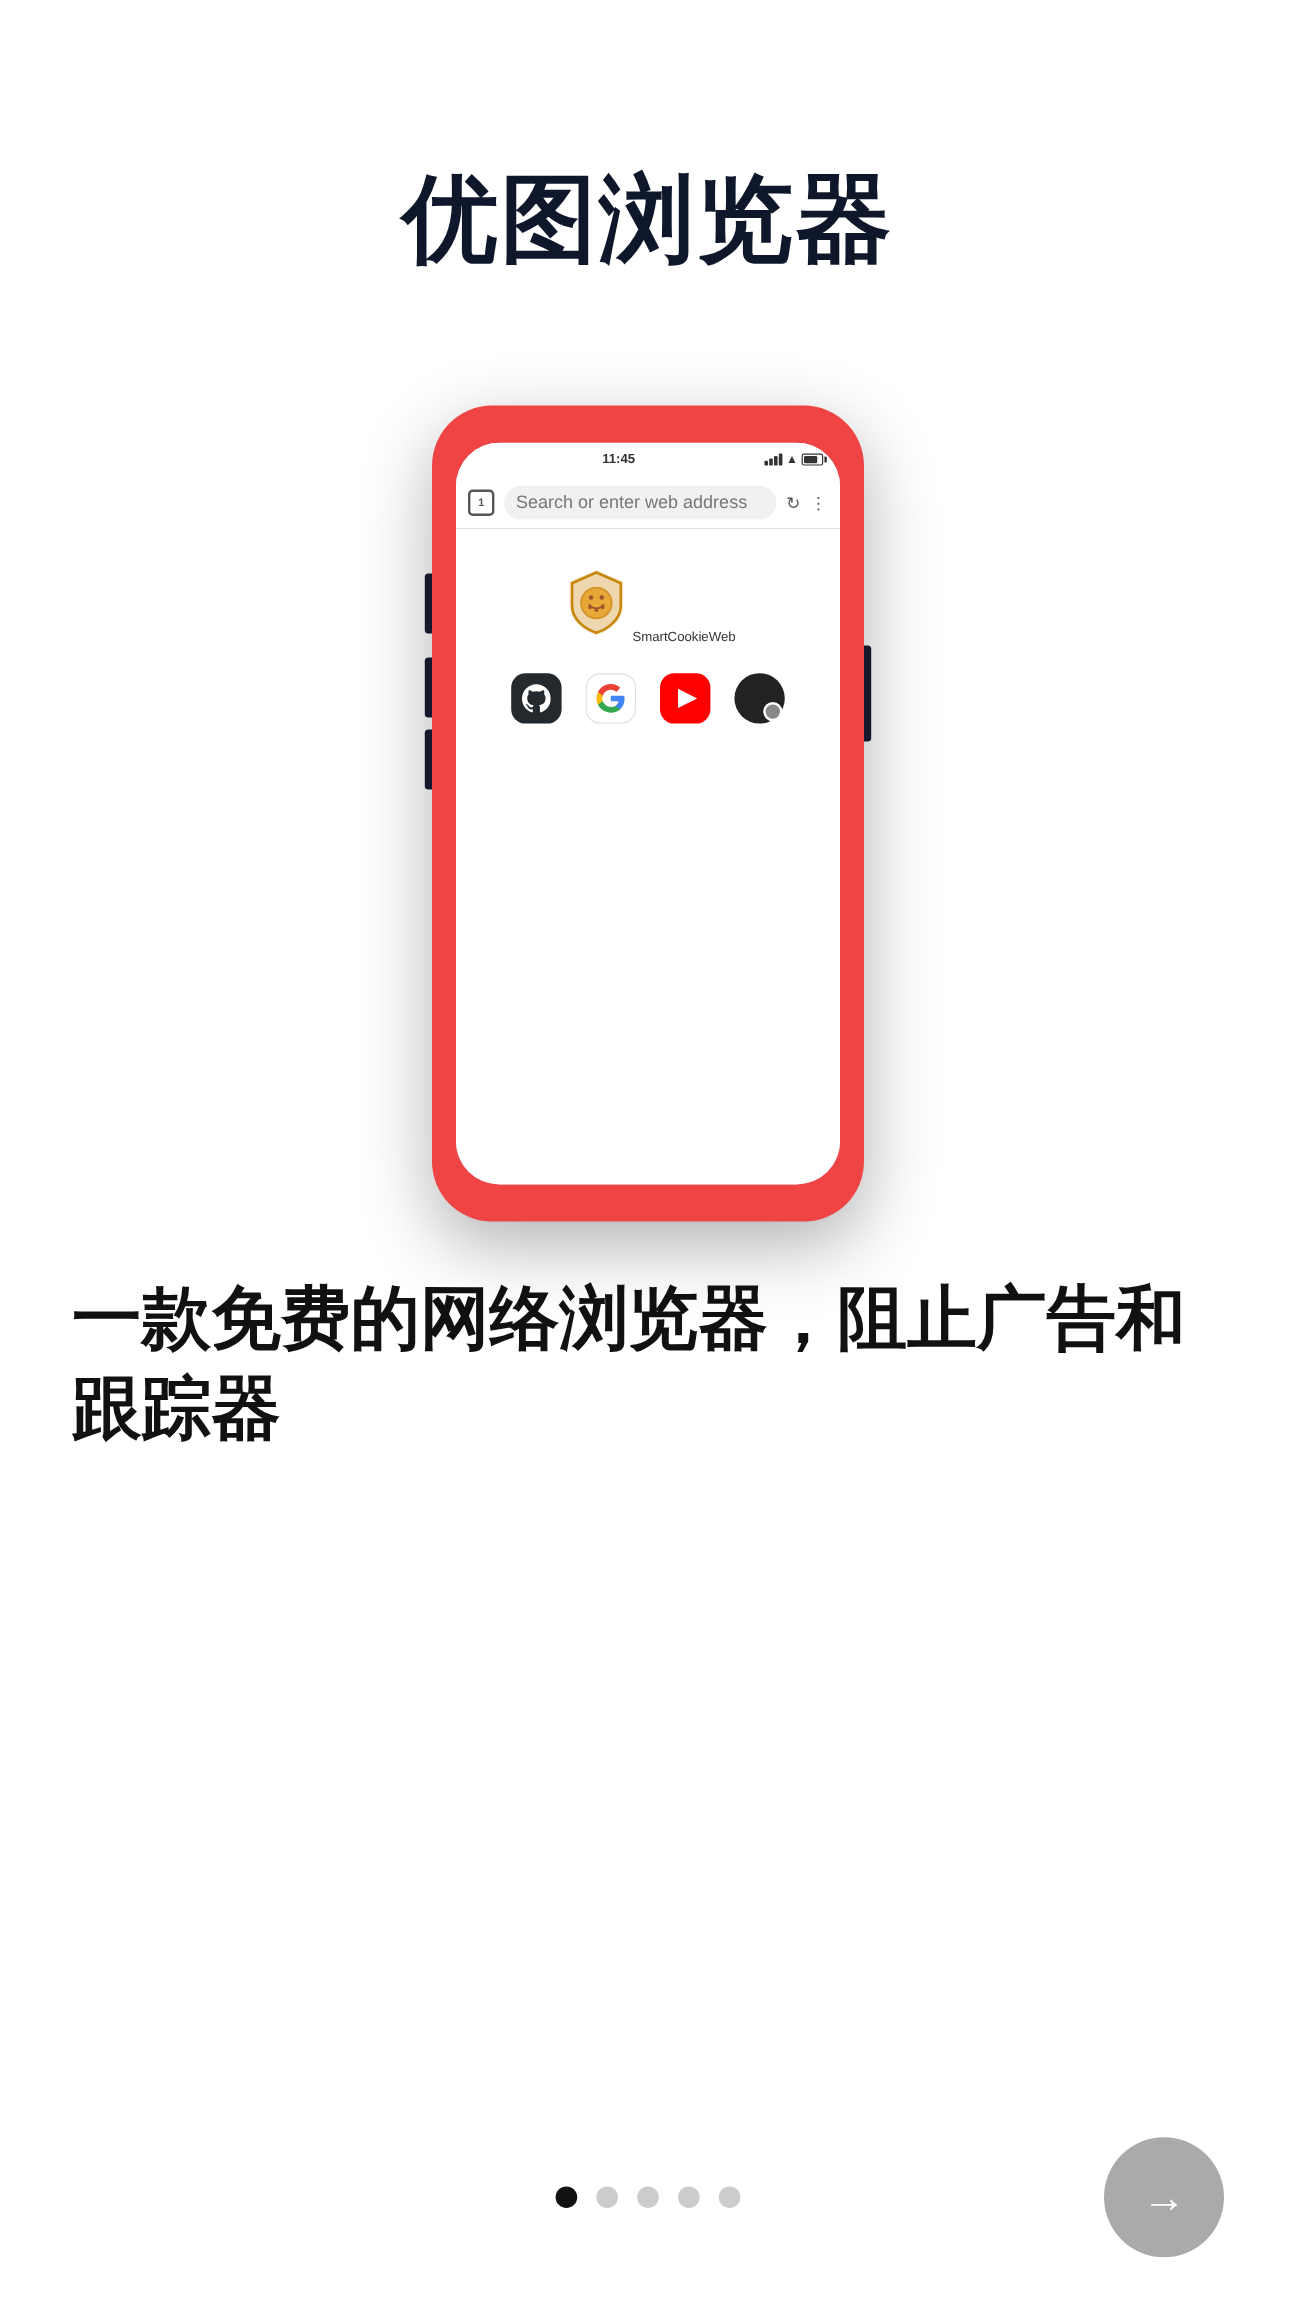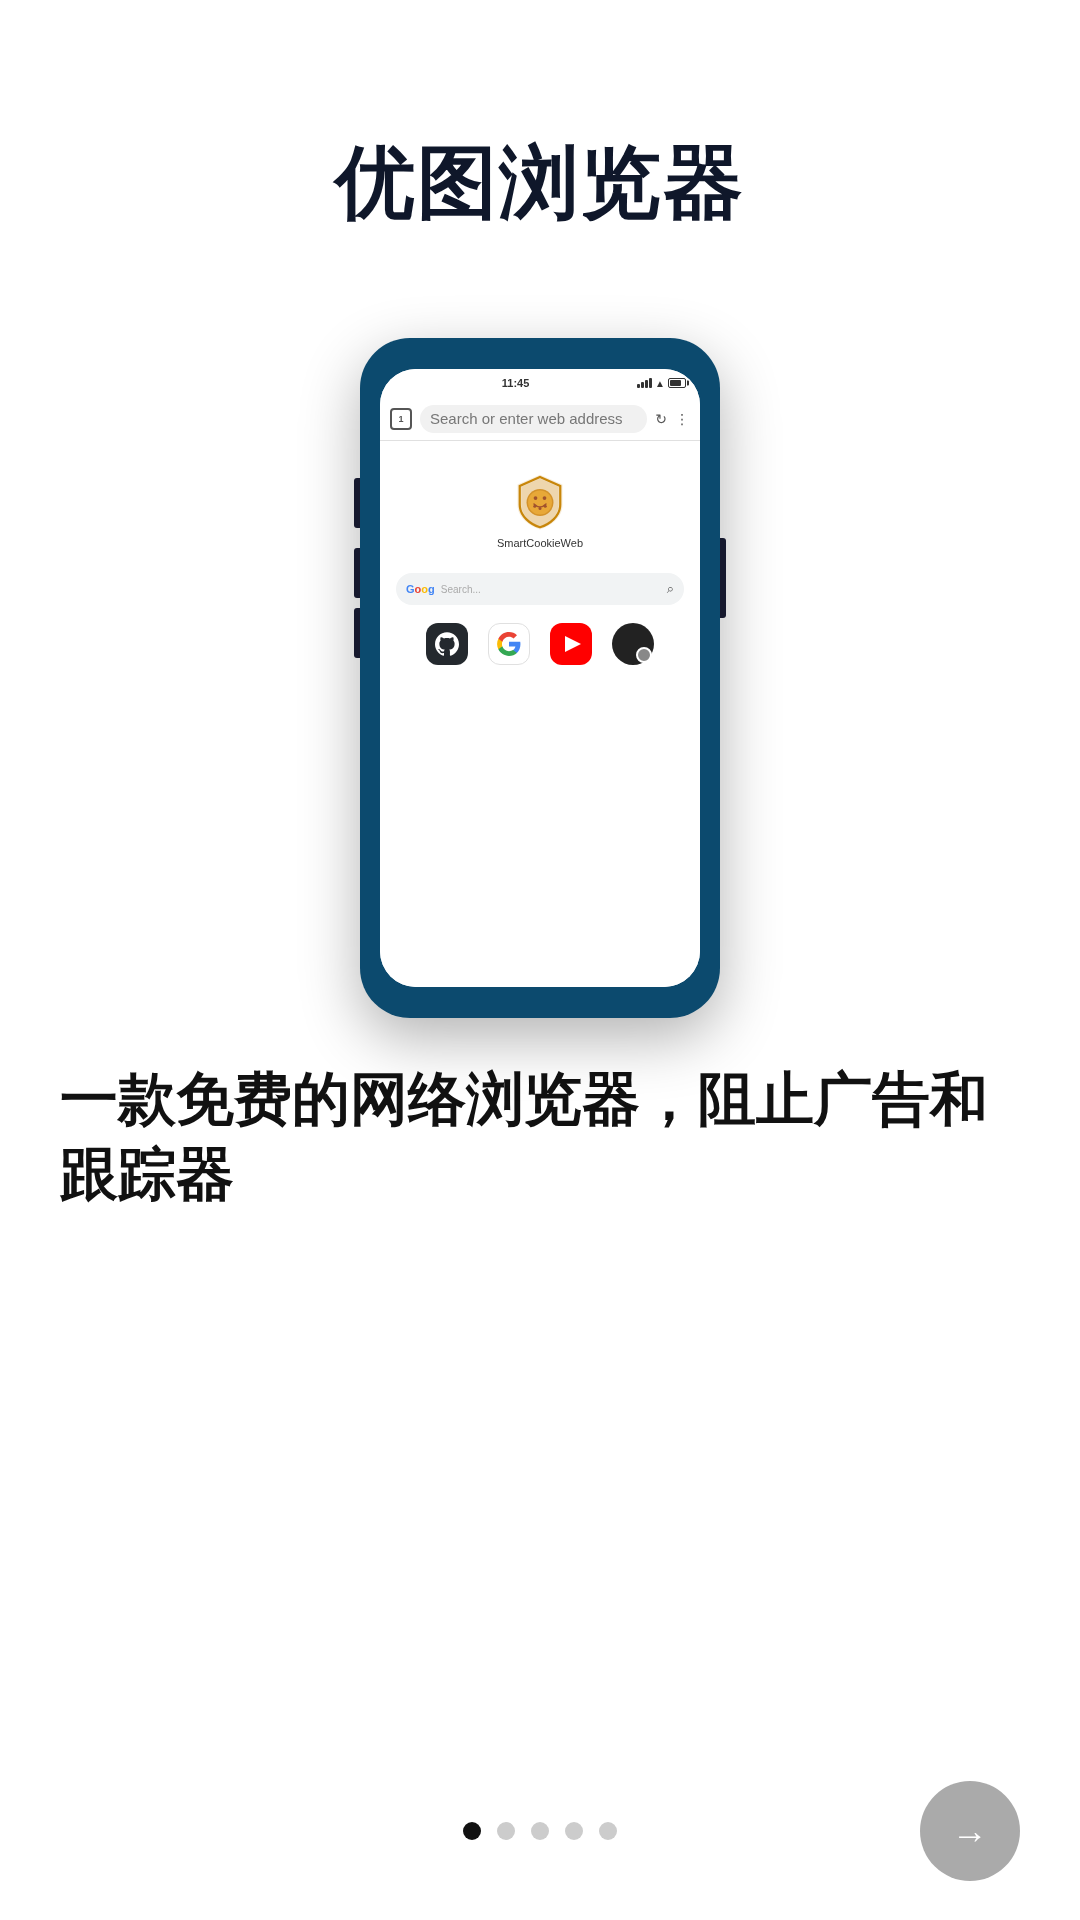--- a/index.html
+++ b/index.html
@@ -29,21 +29,21 @@
       margin-top: 100px;
       position: relative;
       width: 360px;
       height: 680px;
     }
 
     
     .phone-shell {
       width: 360px;
       height: 680px;
-      background: #0c4a6e;
+      background: #ef4444;
       border-radius: 50px;
       position: relative;
       box-shadow: 0 20px 60px rgba(0,0,0,0.3);
       display: flex;
       align-items: center;
       justify-content: center;
     }
 
     
     .phone-shell::before {
@@ -201,22 +201,22 @@
       display: flex;
       flex-direction: column;
       align-items: center;
       padding: 30px 16px 16px;
       overflow: hidden;
     }
 
     
     .scw-logo-wrap {
       display: flex;
-      flex-direction: column;
-      align-items: center;
+      flex-direction: row;
+      align-items: flex-end;
       margin-bottom: 24px;
     }
     .scw-shield {
       width: 60px;
       height: 60px;
       margin-bottom: 6px;
     }
     .scw-label {
       font-size: 11px;
       color: #333;
@@ -443,27 +443,20 @@
             <circle cx="46" cy="36" r="2.5" fill="#a0522d"></circle>
             <circle cx="33" cy="47" r="2" fill="#a0522d"></circle>
             <circle cx="47" cy="47" r="2" fill="#a0522d"></circle>
             <circle cx="40" cy="50" r="2" fill="#a0522d"></circle>
 
             <path d="M32 44 Q40 52 48 44" fill="none" stroke="#a0522d" stroke-width="2" stroke-linecap="round"></path>
           </svg>
           <span class="scw-label">SmartCookieWeb</span>
         </div>
 
-        <div class="google-search-bar">
-          <div class="g-icon">
-            <span>G</span><span>o</span><span>o</span><span>g</span>
-          </div>
-          <span class="search-placeholder">Search...</span>
-          <span class="search-lens-icon">⌕</span>
-        </div>
 
         <div class="shortcuts-row">
 
           <div class="shortcut-item">
             <div class="github-icon">
               <svg width="24" height="24" viewBox="0 0 24 24">
                 <path d="M12 .297c-6.63 0-12 5.373-12 12 0 5.303 3.438 9.8 8.205 11.385.6.113.82-.258.82-.577 0-.285-.01-1.04-.015-2.04-3.338.724-4.042-1.61-4.042-1.61C4.422 18.07 3.633 17.7 3.633 17.7c-1.087-.744.084-.729.084-.729 1.205.084 1.838 1.236 1.838 1.236 1.07 1.835 2.809 1.305 3.495.998.108-.776.417-1.305.76-1.605-2.665-.3-5.466-1.332-5.466-5.93 0-1.31.465-2.38 1.235-3.22-.135-.303-.54-1.523.105-3.176 0 0 1.005-.322 3.3 1.23.96-.267 1.98-.399 3-.405 1.02.006 2.04.138 3 .405 2.28-1.552 3.285-1.23 3.285-1.23.645 1.653.24 2.873.12 3.176.765.84 1.23 1.91 1.23 3.22 0 4.61-2.805 5.625-5.475 5.92.42.36.81 1.096.81 2.22 0 1.606-.015 2.896-.015 3.286 0 .315.21.69.825.57C20.565 22.092 24 17.592 24 12.297c0-6.627-5.373-12-12-12"></path>
               </svg>
             </div>
           </div>

